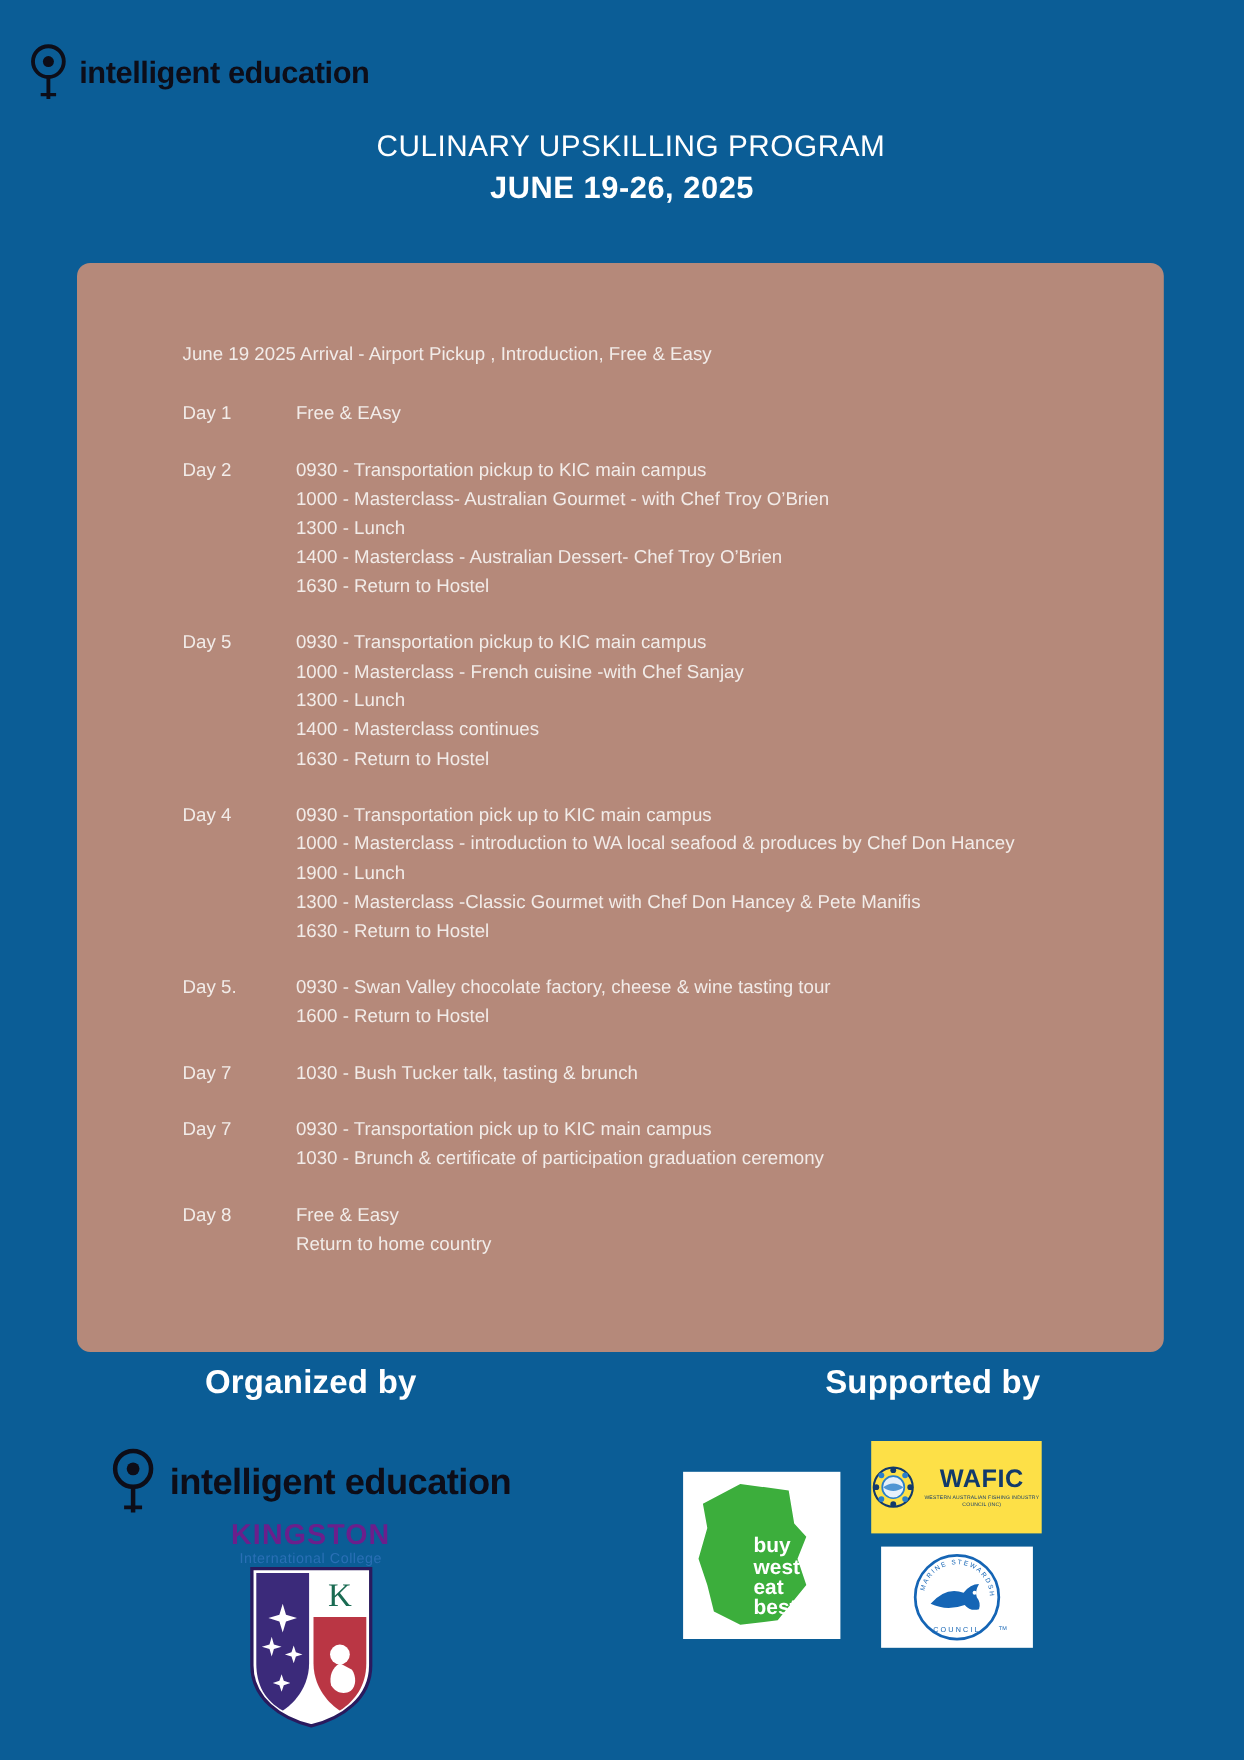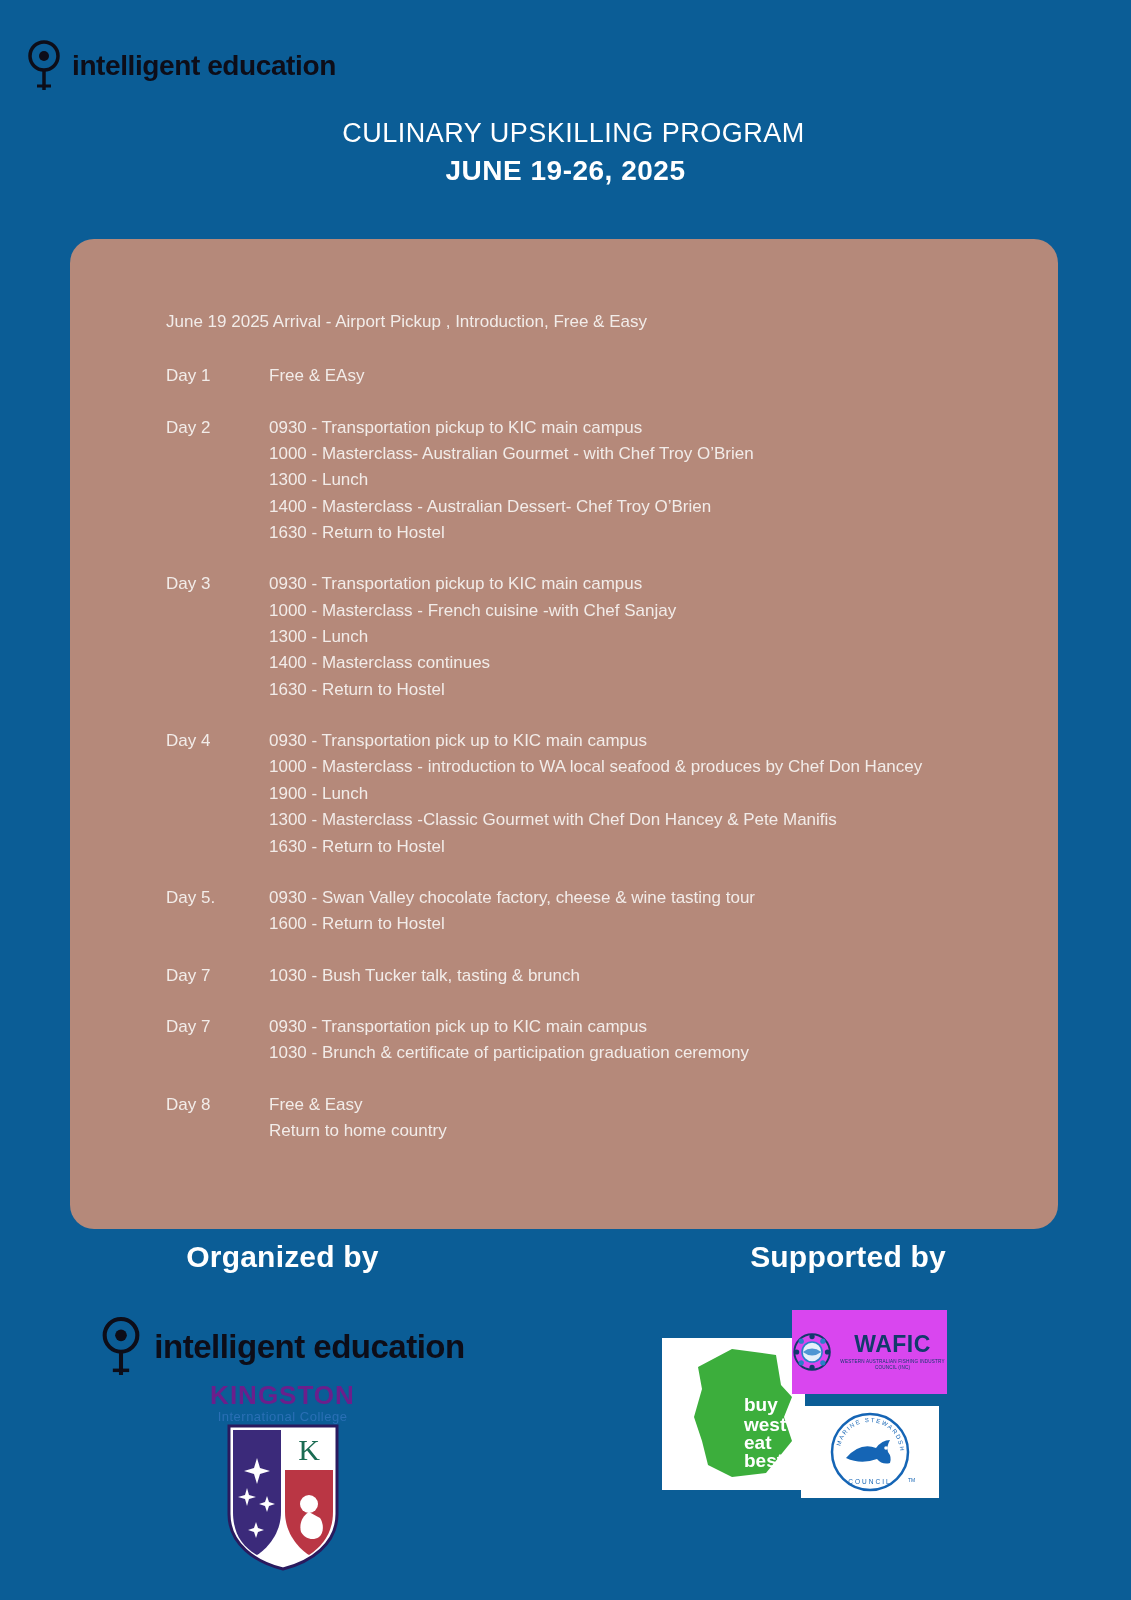--- a/index.html
+++ b/index.html
@@ -50,21 +50,21 @@
     letter-spacing: 0.5px;
     margin-top: 6px;
   }
   .card {
     position: absolute;
     top: 239px;
     left: 70px;
     width: 988px;
     height: 990px;
     background: #b5897a;
-    border-radius: 24px;
+    border-radius: 12px;
   }
   .sched {
     position: absolute;
     top: 70px;
     left: 96px;
     right: 20px;
     color: #f2ece9;
     font-size: 17px;
     line-height: 1.55;
   }
@@ -159,30 +159,29 @@
   }
   .bwe-box {
     position: absolute;
     left: 56px;
     top: 28px;
     width: 143px;
     height: 152px;
     background: #ffffff;
     display: flex;
     align-items: center;
-    justify-content: flex-end;
-    margin-left: 41px;
+    justify-content: flex-start;
   }
   .wafic-box {
     position: absolute;
     left: 227px;
     top: 0px;
     width: 155px;
     height: 84px;
-    background: #d946ef;
+    background: #fde047;
     display: flex;
     align-items: center;
     justify-content: center;
     gap: 6px;
   }
   .wafic-text {
     font-size: 23px;
     font-weight: bold;
     color: #123a6b;
     letter-spacing: 0.5px;
@@ -242,21 +241,21 @@
           <div class="day-label">Day 2</div>
           <div class="day-items">
             <div class="day-item">0930 - Transportation pickup to KIC main campus</div>
             <div class="day-item">1000 - Masterclass- Australian Gourmet - with Chef Troy O’Brien</div>
             <div class="day-item">1300 - Lunch</div>
             <div class="day-item">1400 - Masterclass - Australian Dessert- Chef Troy O’Brien</div>
             <div class="day-item">1630 - Return to Hostel</div>
           </div>
         </div>
         <div class="day-row">
-          <div class="day-label">Day 3</div>
+          <div class="day-label">Day 5</div>
           <div class="day-items">
             <div class="day-item">0930 - Transportation pickup to KIC main campus</div>
             <div class="day-item">1000 - Masterclass - French cuisine  -with Chef Sanjay</div>
             <div class="day-item">1300 -  Lunch</div>
             <div class="day-item">1400 -  Masterclass continues</div>
             <div class="day-item">1630 -  Return to Hostel</div>
           </div>
         </div>
         <div class="day-row">
           <div class="day-label">Day 4</div>

